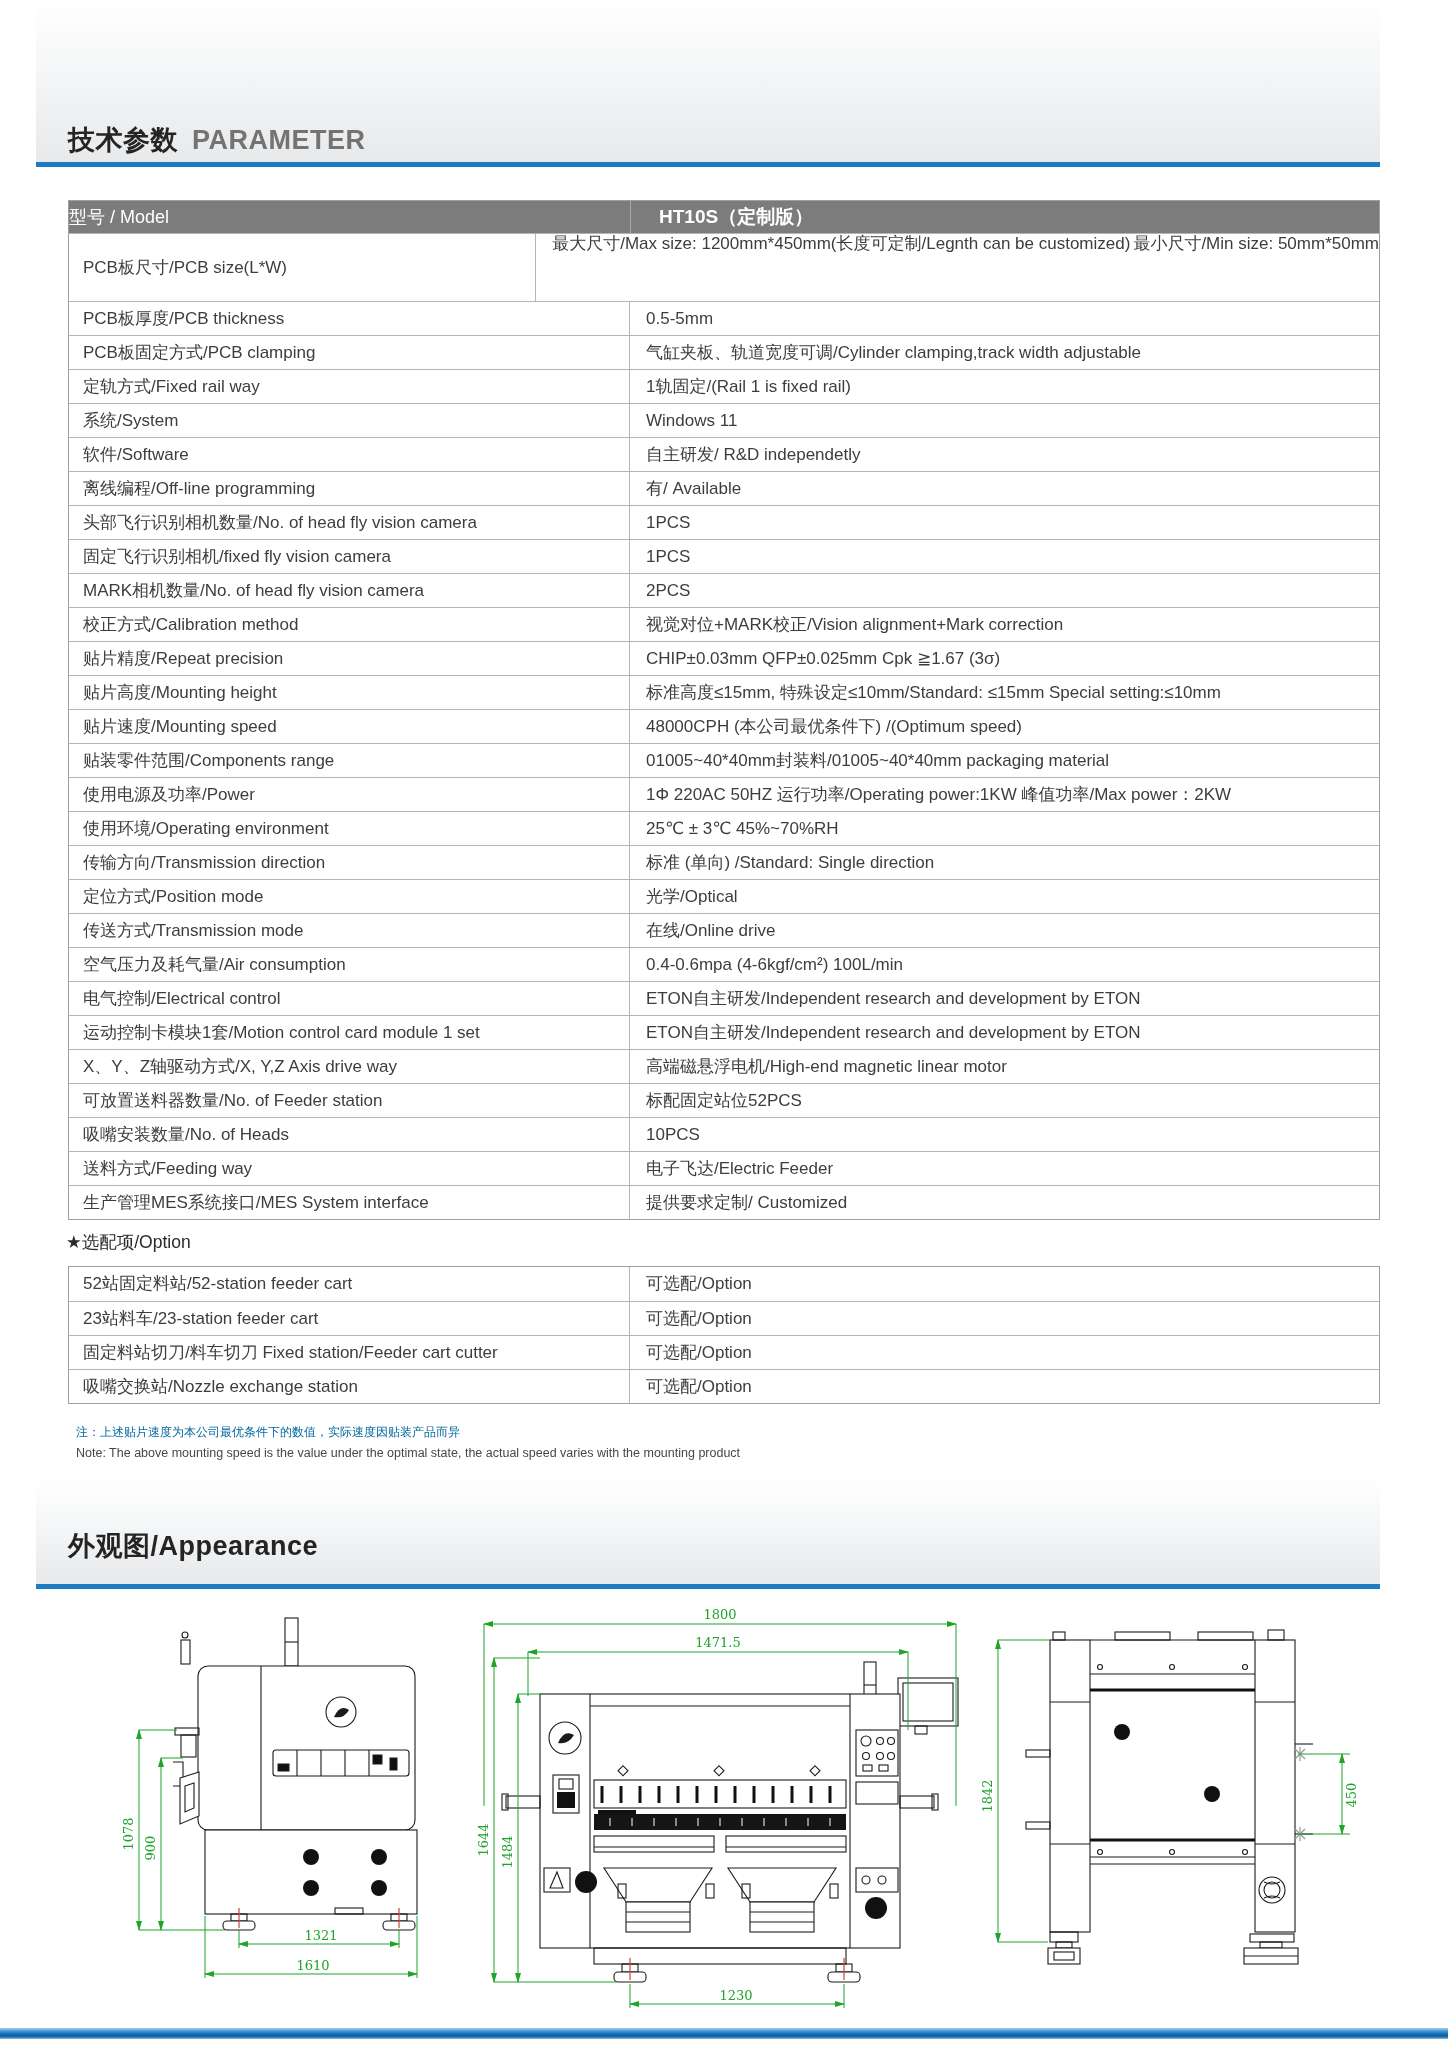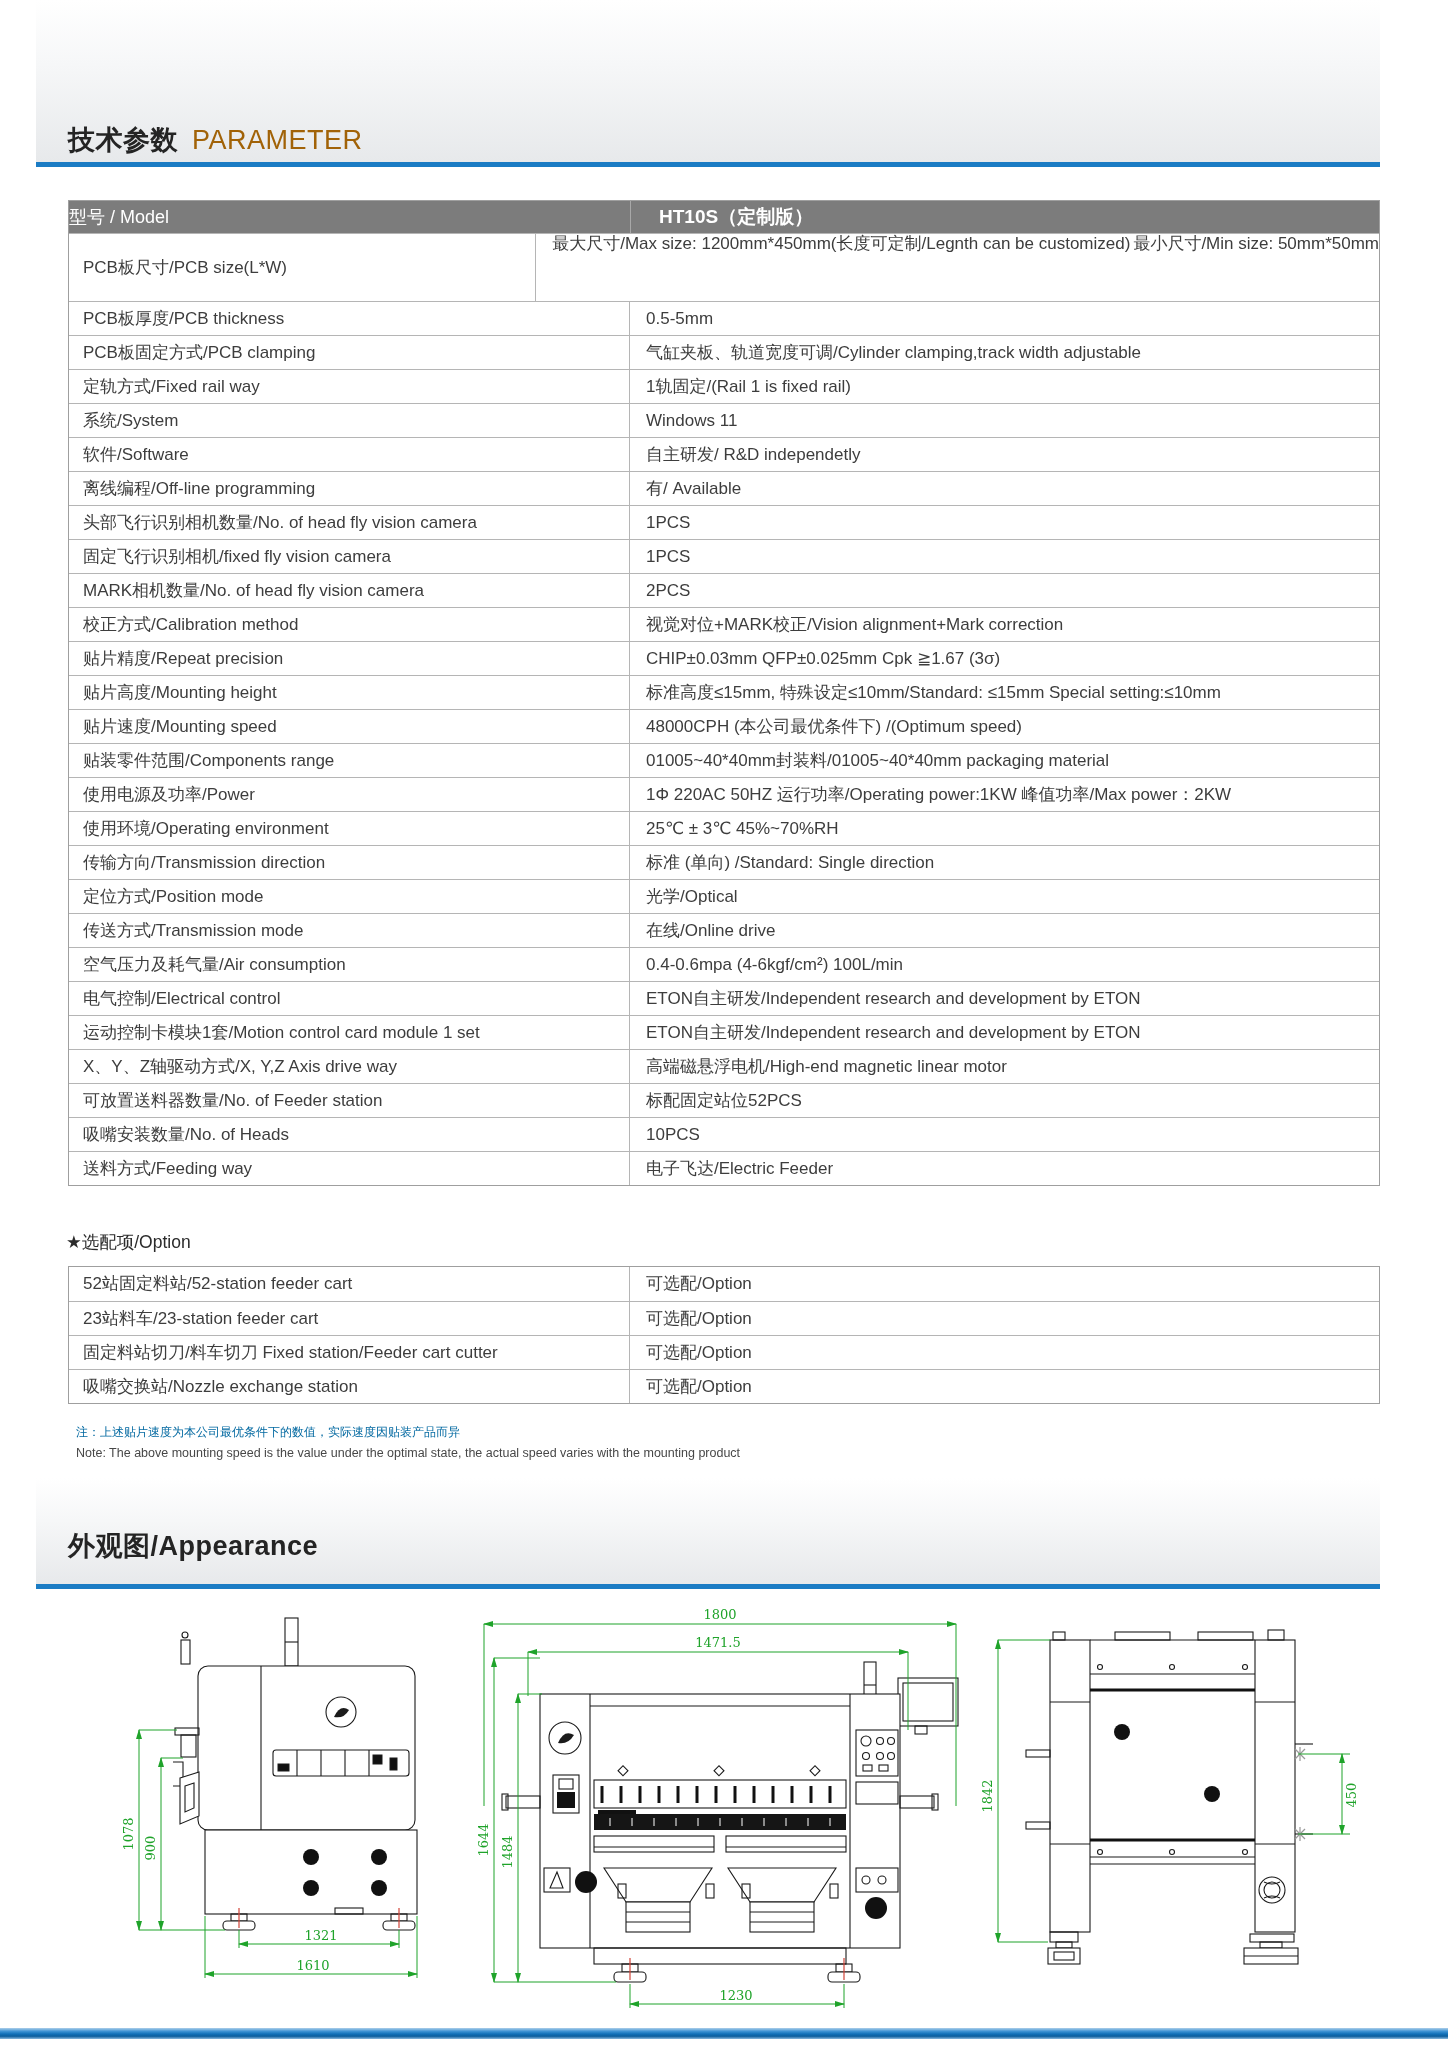--- a/index.html
+++ b/index.html
@@ -10,21 +10,21 @@
 
 .band{position:absolute;left:36px;width:1344px;
   background:linear-gradient(180deg,#ffffff 0%,#f6f7f8 40%,#e7e9eb 100%);
   border-bottom:5px solid #1b7cc4}
 #band1{top:0;height:167px}
 #band2{top:1478px;height:111px}
 
 .sec-title{position:absolute;font-weight:bold;color:#242424;font-size:27px;letter-spacing:.5px;white-space:nowrap}
 #param-title{left:68px;top:122px}
 #appear-title{left:68px;top:1528px}
-#param-title .en{margin-left:14px;font-weight:normal;color:#a16207}
+#param-title .en{margin-left:14px;font-weight:bold;color:#737373}
 
 
 .table{position:absolute;left:68px;width:1312px;border:1px solid #9f9f9f;background:#fff}
 #spec-table{top:200px}
 #option-table{top:1266px}
 .thead{display:flex;height:32px;background:#7c7c7c;color:#fff;align-items:center}
 .thead .lbl{width:561px;font-size:18px}
 .thead .val{flex:1;padding-left:28px;font-size:19px;font-weight:bold;border-left:1px solid #a8a8a8;height:100%;display:flex;align-items:center}
 .trow{display:flex;height:34px;border-top:1px solid #b5b5b5}
 .trow.tall{height:68px}
@@ -171,20 +171,24 @@
           <div class="tcell lbl">可放置送料器数量/No. of Feeder station</div>
           <div class="tcell val">标配固定站位52PCS</div>
         </div>
         <div class="trow">
           <div class="tcell lbl">吸嘴安装数量/No. of Heads</div>
           <div class="tcell val">10PCS</div>
         </div>
         <div class="trow">
           <div class="tcell lbl">送料方式/Feeding way</div>
           <div class="tcell val">电子飞达/Electric Feeder</div>
+        </div>
+        <div class="trow">
+          <div class="tcell lbl">生产管理MES系统接口/MES System interface</div>
+          <div class="tcell val">提供要求定制/ Customized</div>
         </div>
       </div>
   </div>
 
   <div id="option-heading">★选配项/Option</div>
   <div class="table" id="option-table">
     <div>
         <div class="trow">
           <div class="tcell lbl">52站固定料站/52-station feeder cart</div>
           <div class="tcell val">可选配/Option</div>

